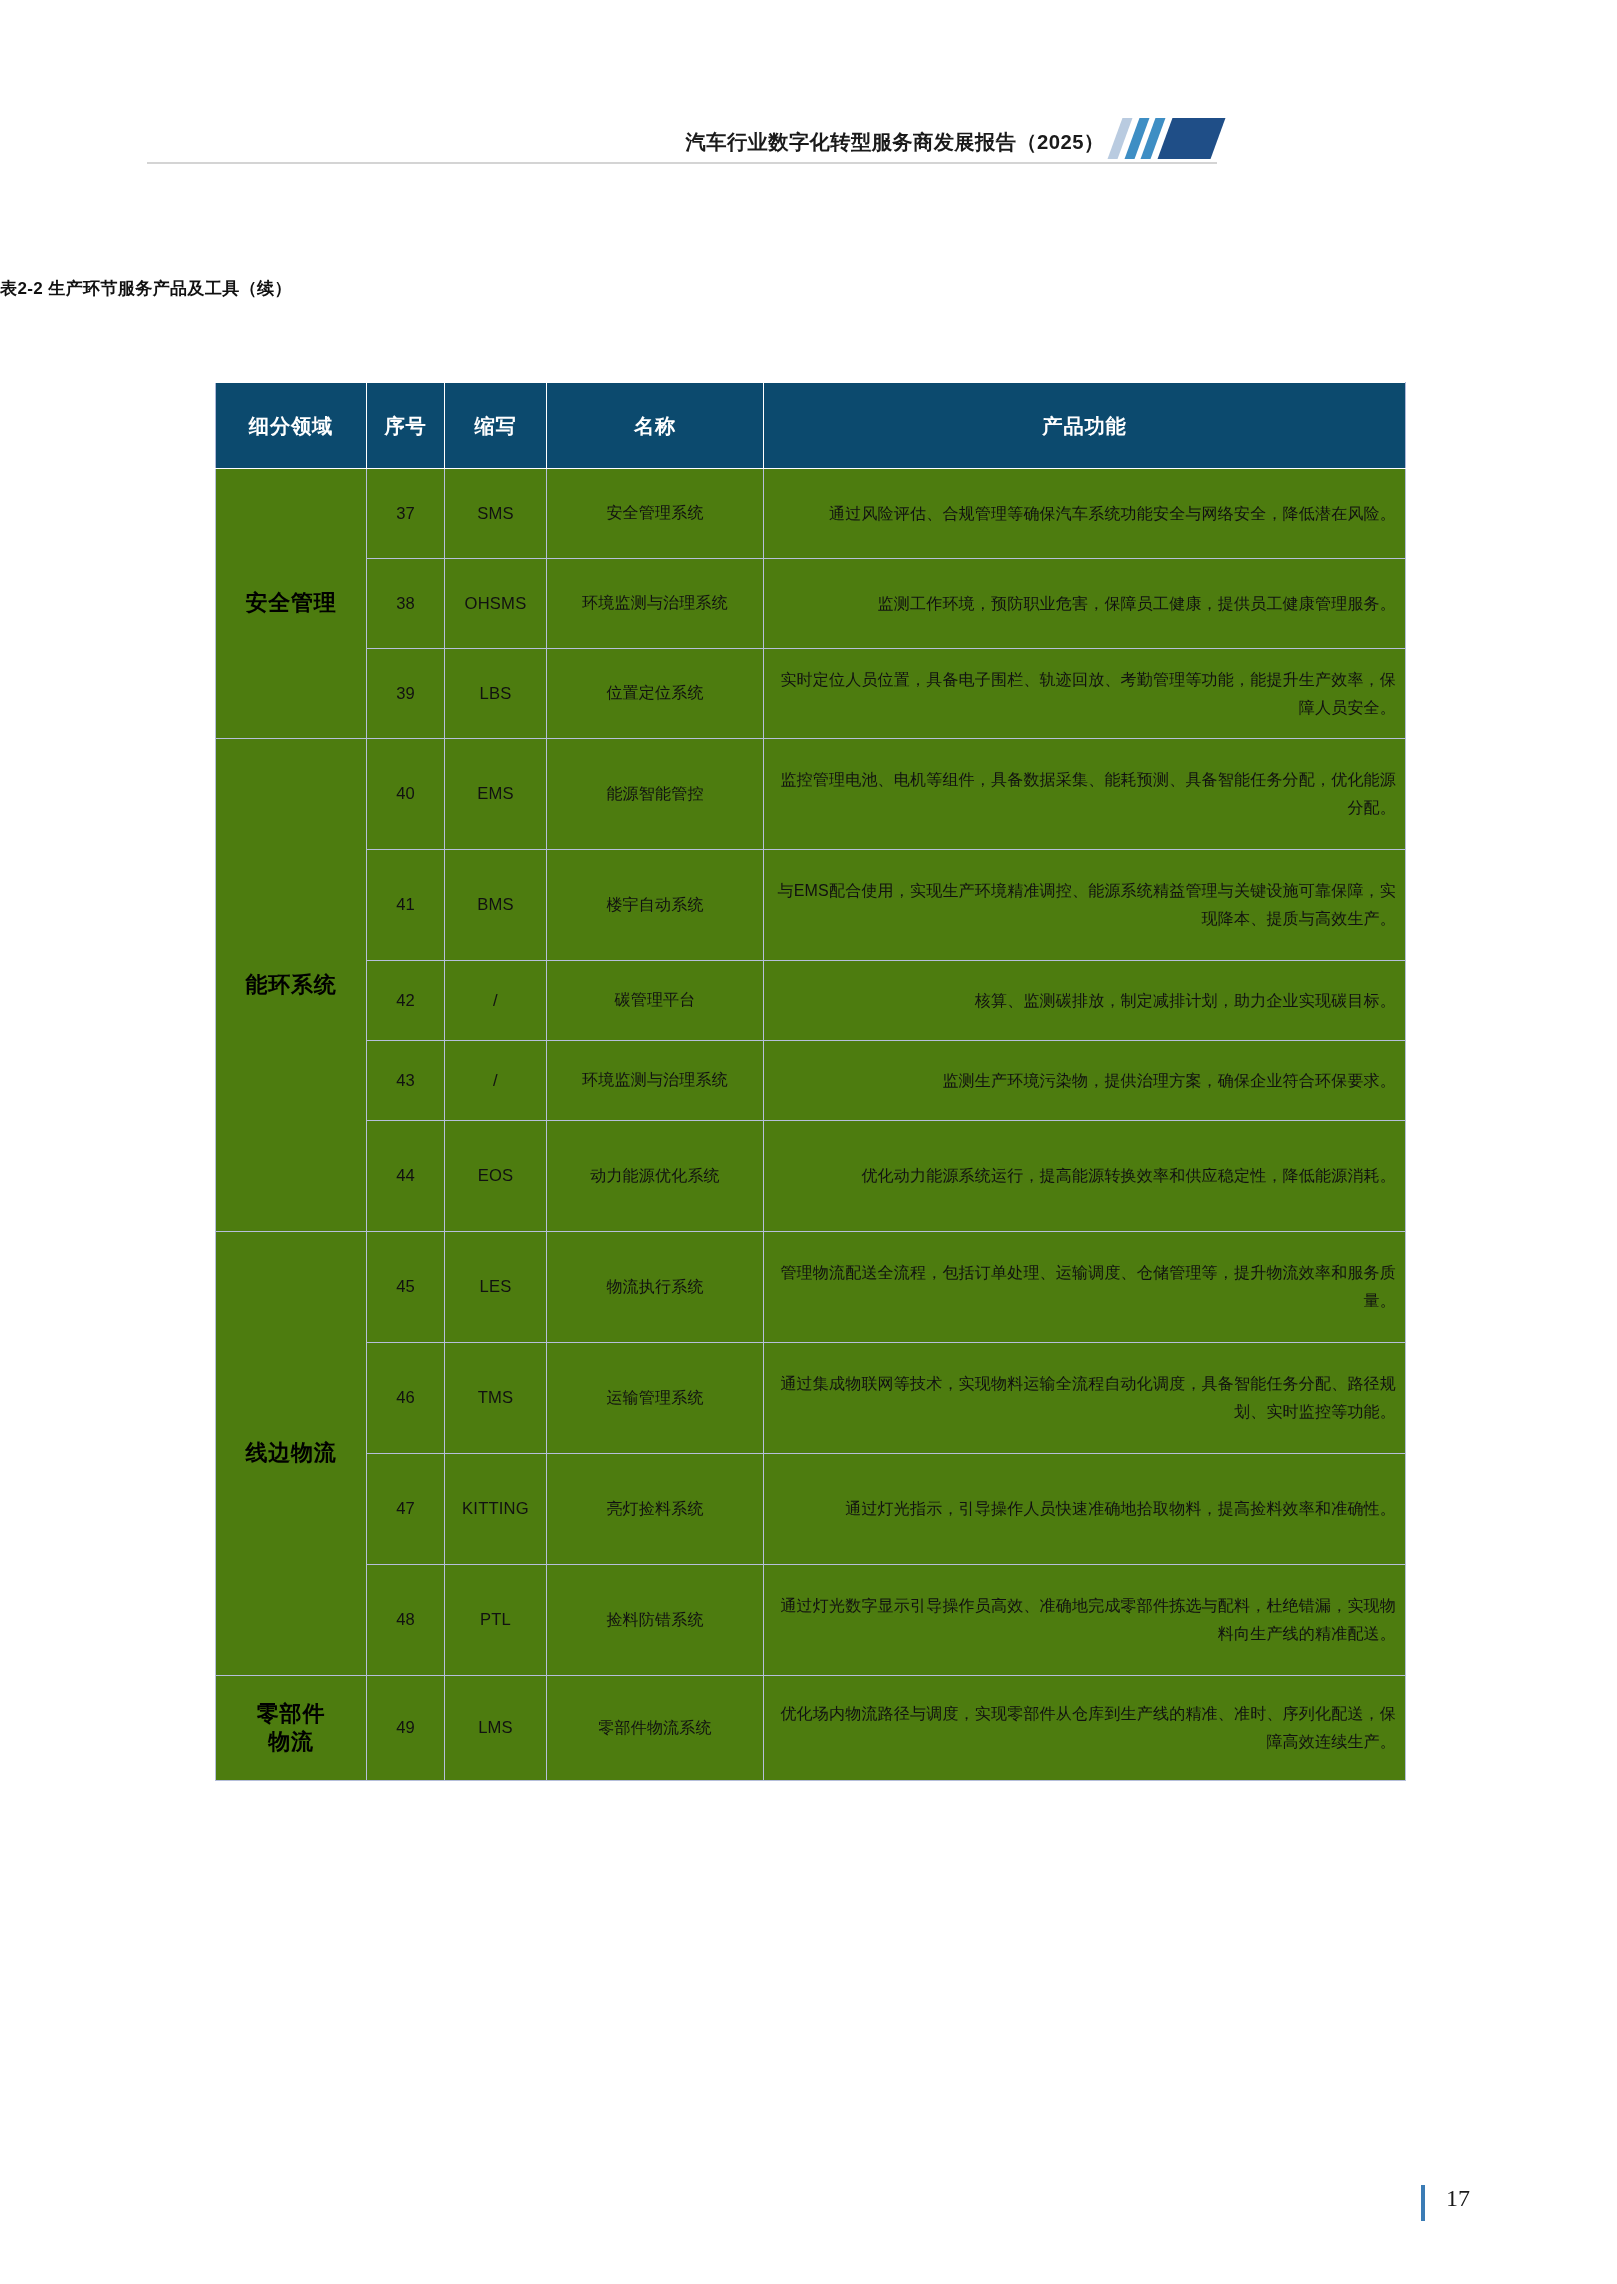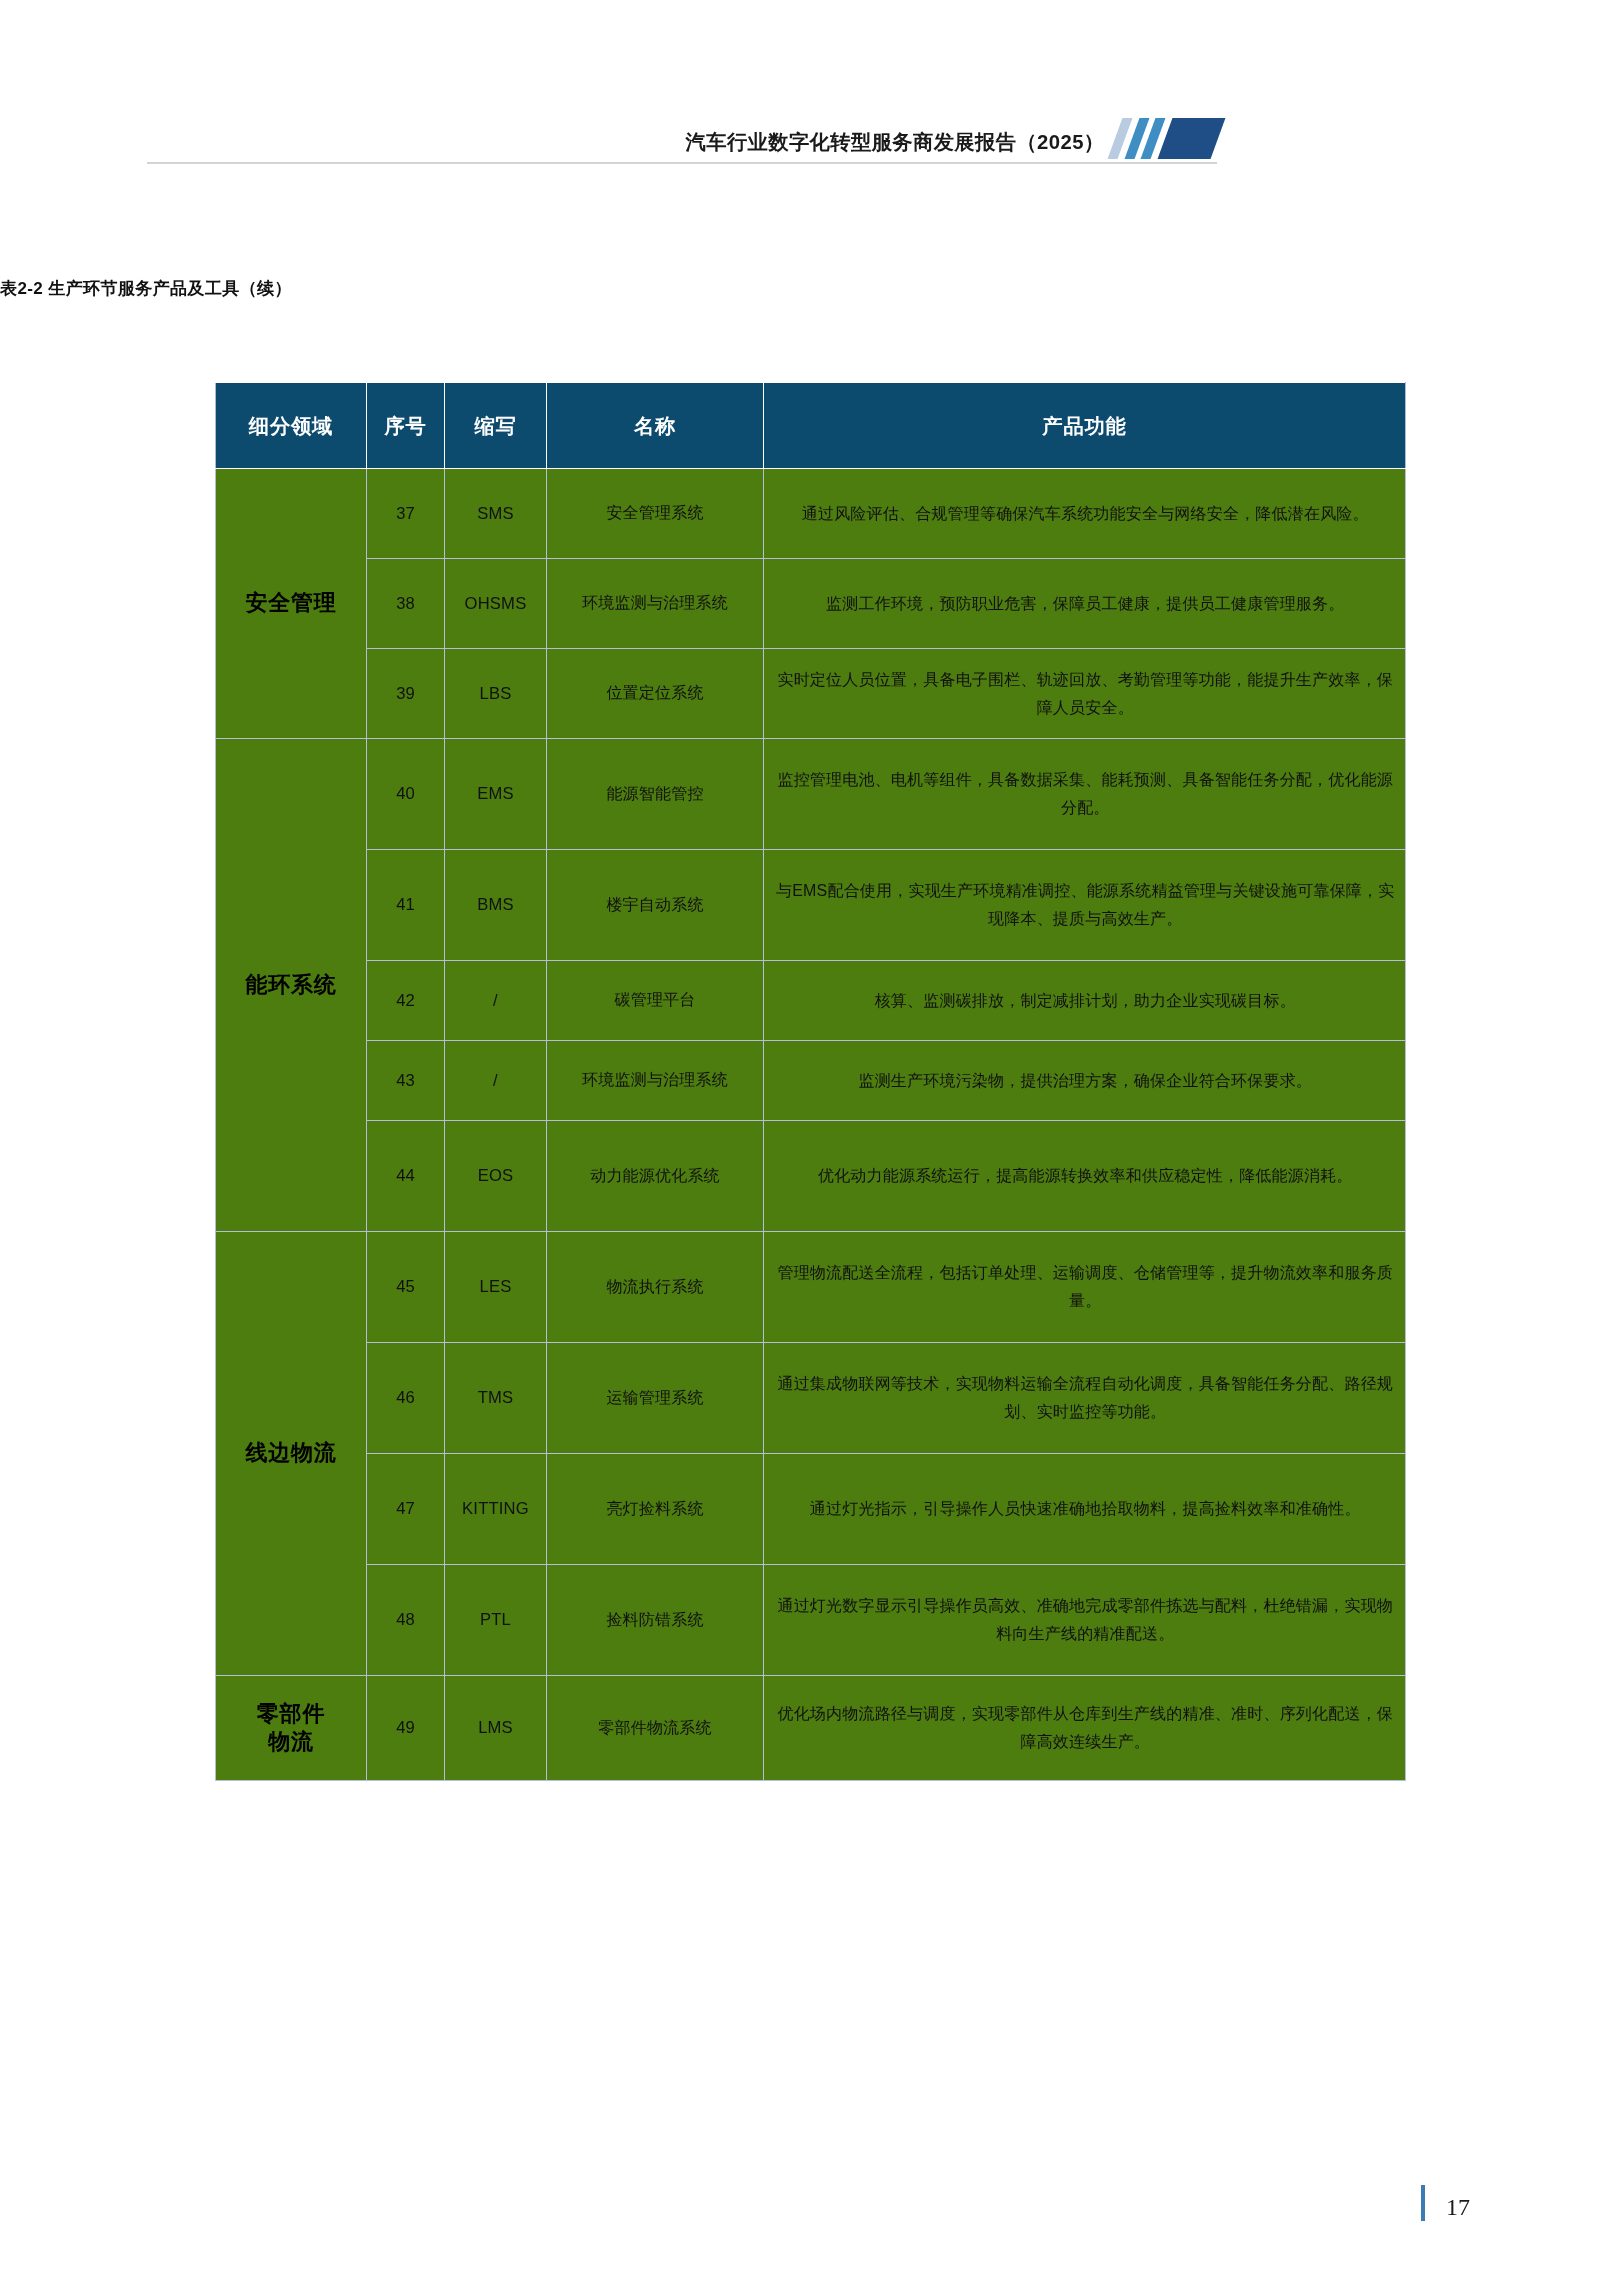--- a/index.html
+++ b/index.html
@@ -138,42 +138,42 @@
     color: #111111;
     letter-spacing: 0.2px;
   }
   td.cell-name {
     text-align: center;
     font-size: 16px;
     color: #111111;
     letter-spacing: 0.2px;
   }
   td.cell-func {
-    text-align: center;
+    text-align: right;
     font-size: 16px;
     line-height: 1.72;
     color: #111111;
     padding: 10.5px 9px 10.5px 10.5px;
     letter-spacing: 0.2px;
   }
 
   
   .page-footer {
     position: absolute;
     left: 0;
     right: 0;
     bottom: 63px;
     height: 45px;
   }
   .footer-inner {
     position: absolute;
     right: 147px;
     bottom: 0;
     display: flex;
-    align-items: flex-end;
+    align-items: flex-start;
     gap: 21px;
   }
   .footer-bar {
     width: 3.8px;
     height: 36px;
     background: #3b7cb5;
   }
   .footer-pageno {
     font-family: "Liberation Serif", "DejaVu Serif", serif;
     font-size: 24px;

